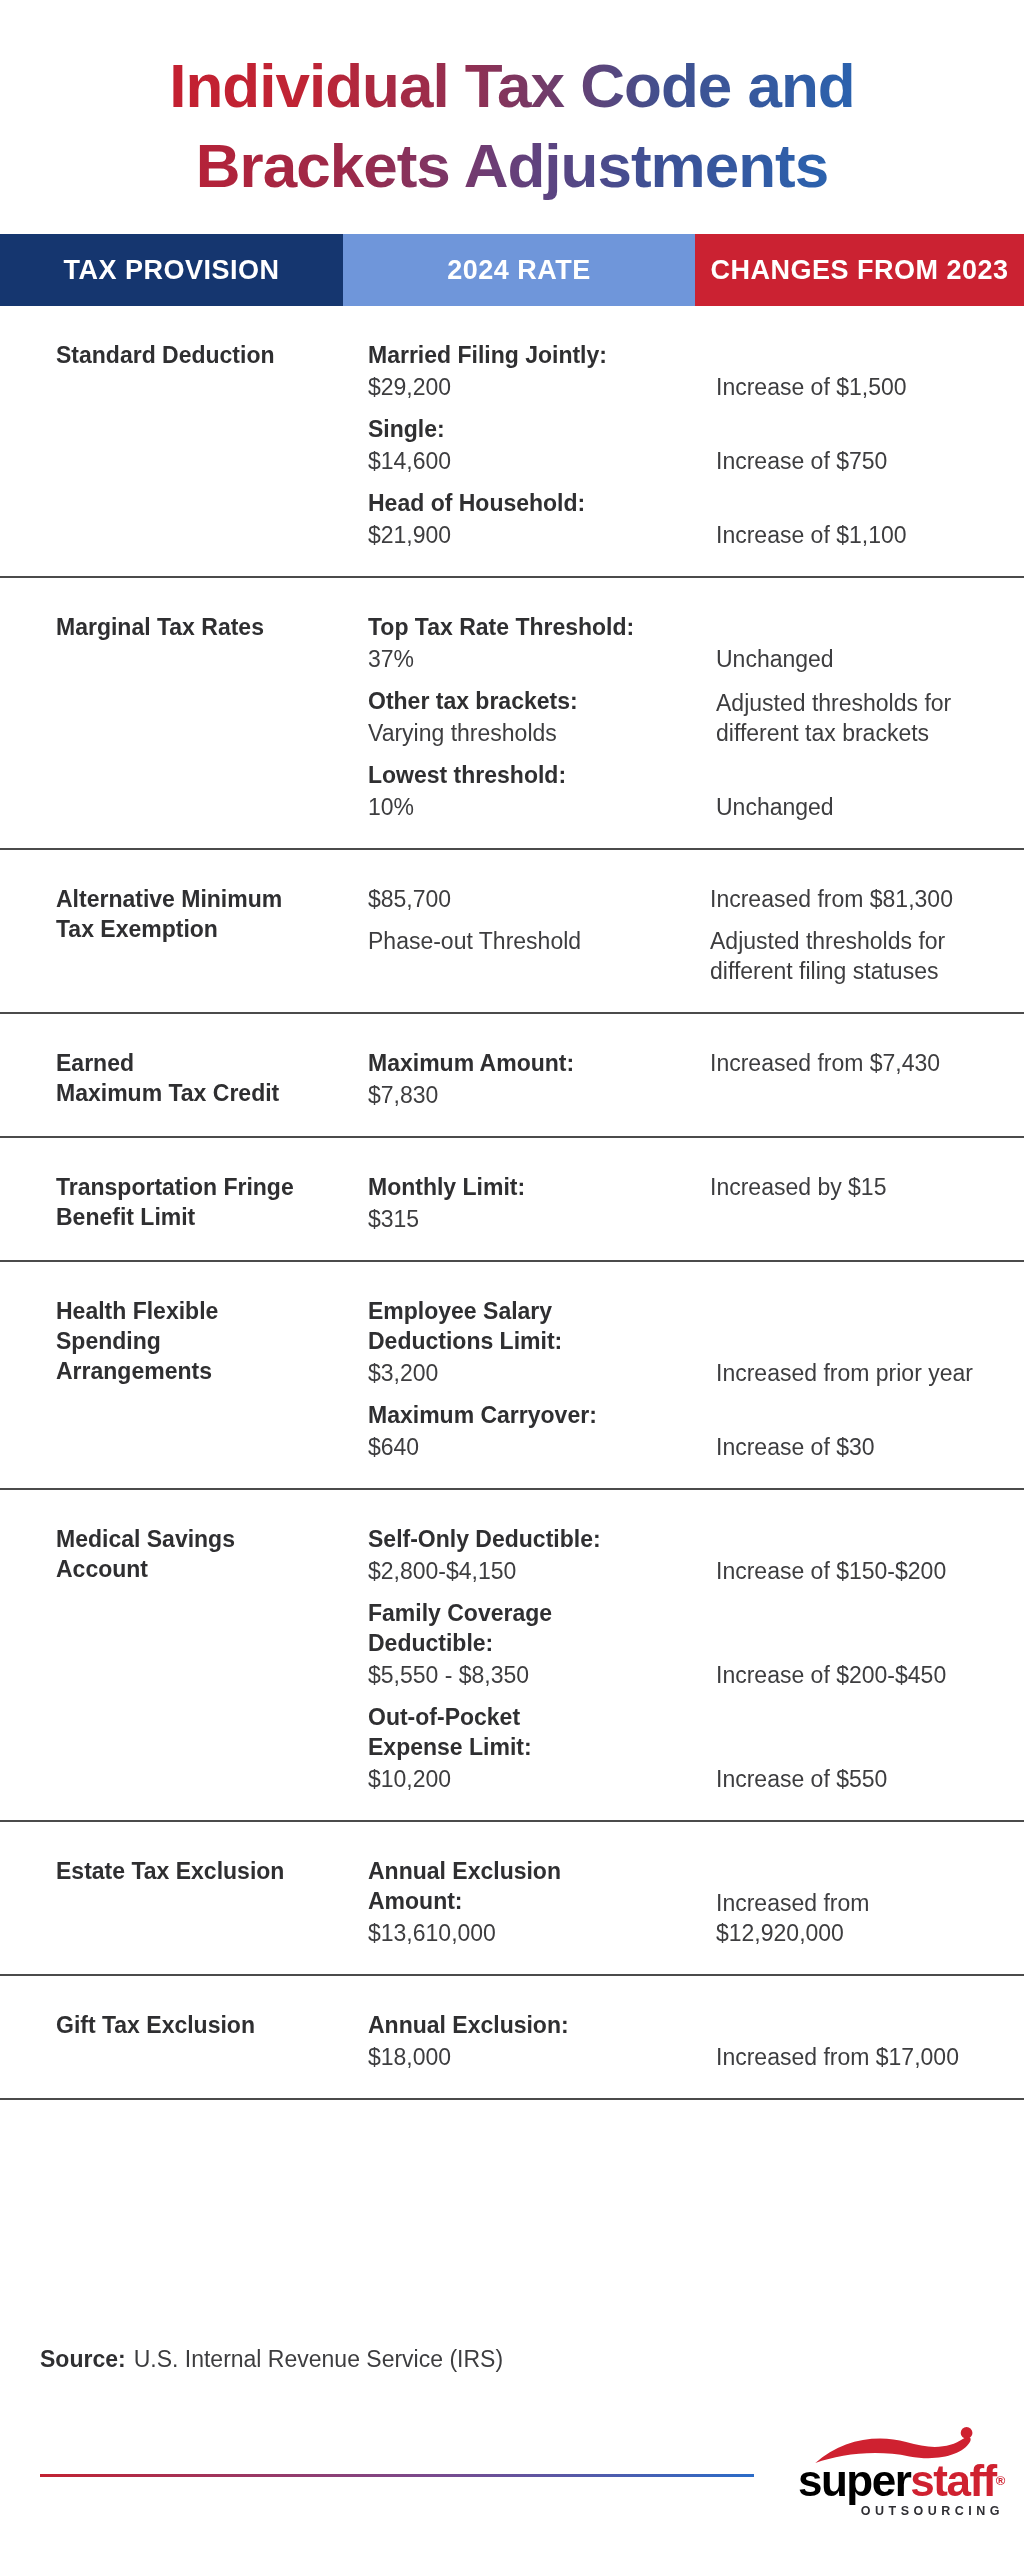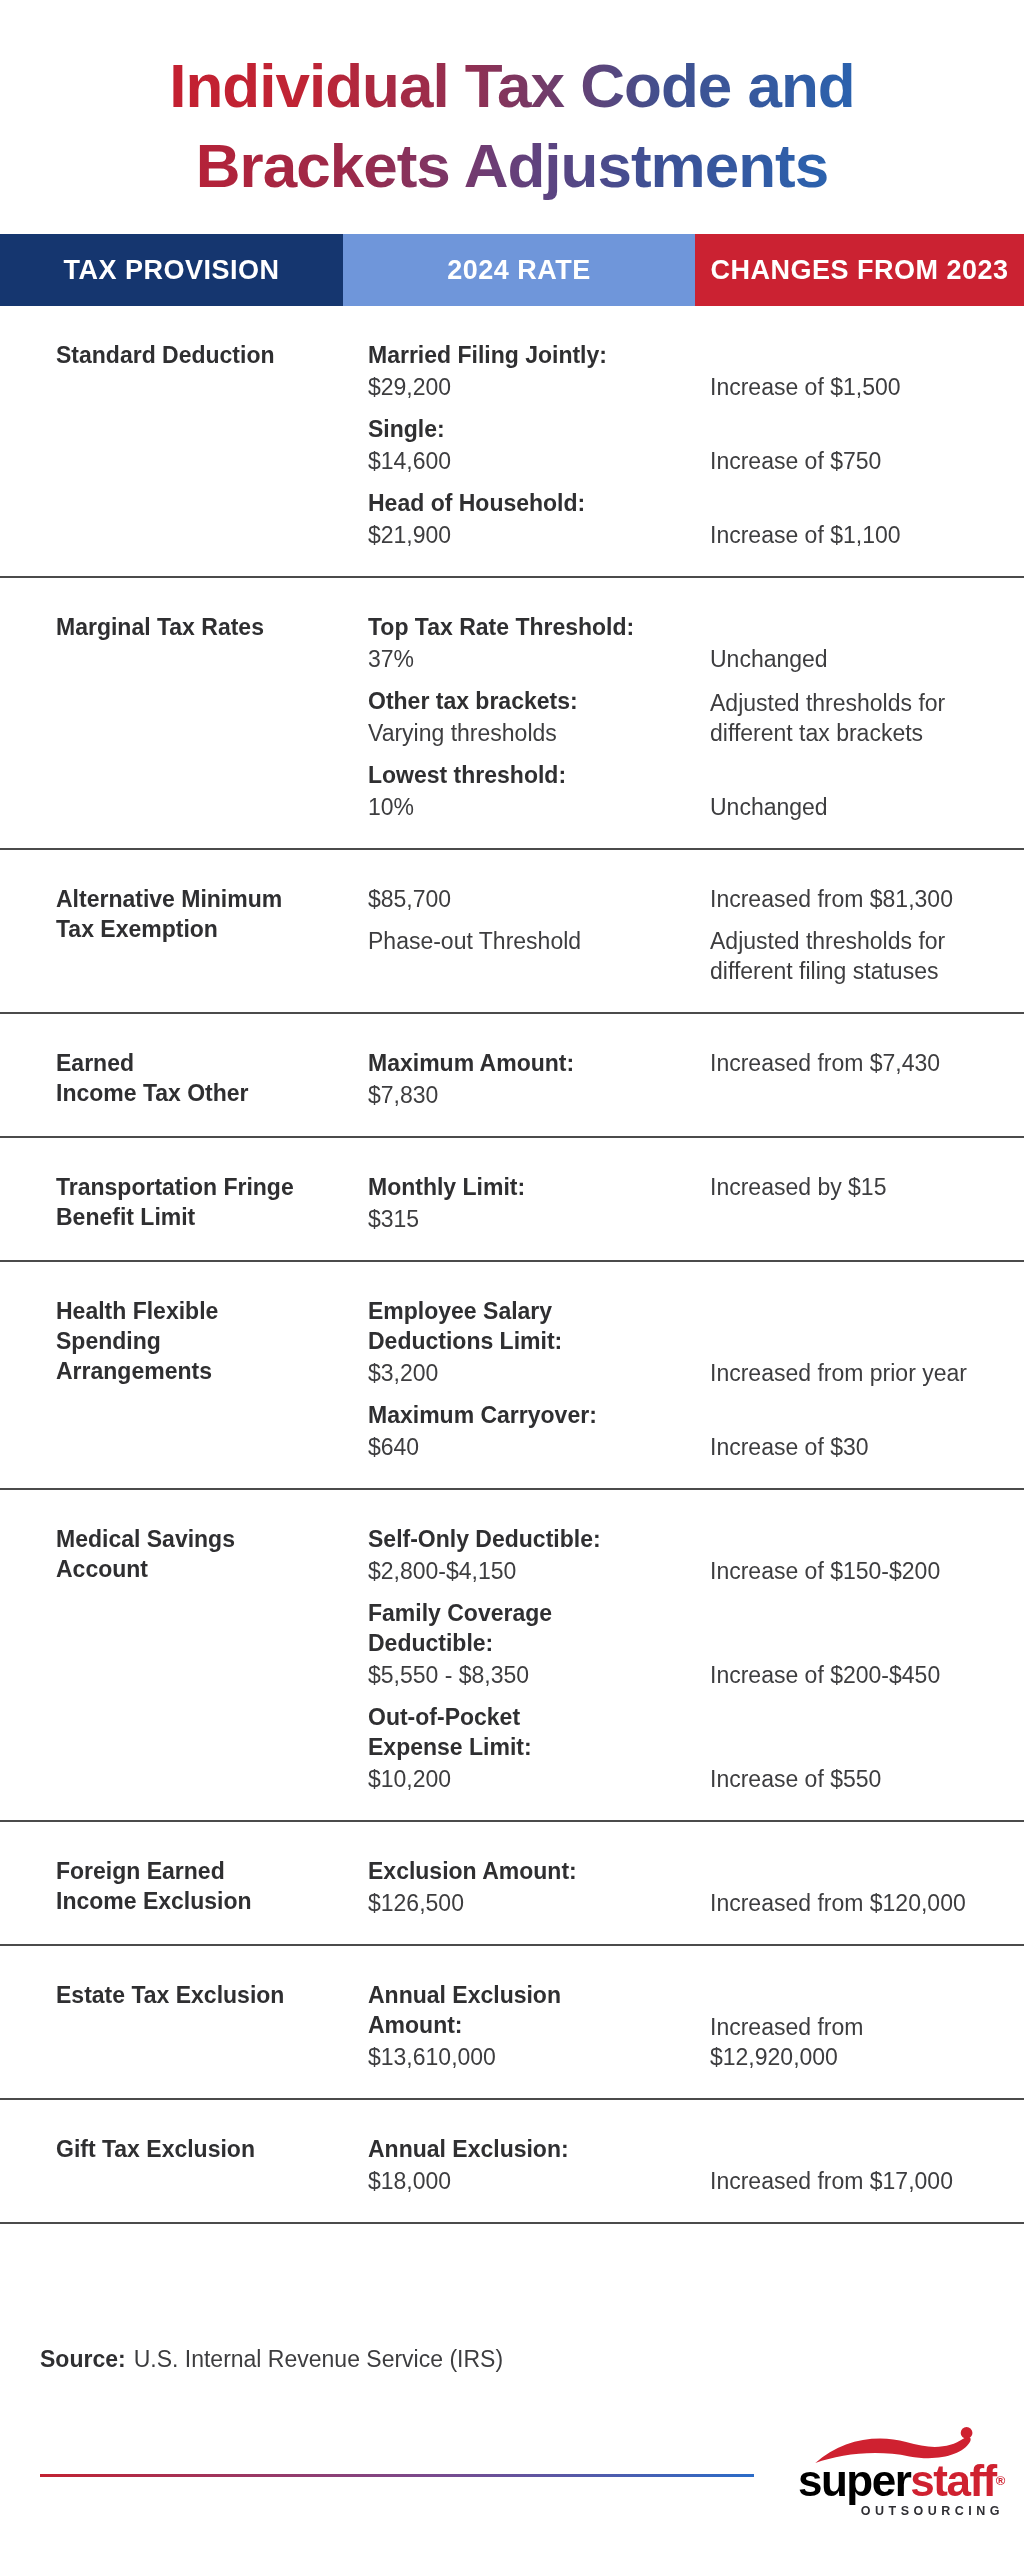--- a/index.html
+++ b/index.html
@@ -60,21 +60,21 @@
     padding-left: 56px;
     padding-right: 18px;
     font-weight: bold;
     font-size: 23px;
     line-height: 30px;
     color: #2f2f31;
     white-space: pre-line;
   }
   .col-items { flex: 1; display: flex; flex-direction: column; gap: 12px; }
   .item { display: flex; }
-  .item.align-end   { align-items: flex-end; }
+  .item.align-end   { align-items: flex-end; gap: 6px; }
   .item.align-start { align-items: flex-start; }
   .item-mid {
     width: 352px;
     padding-left: 25px;
     padding-right: 10px;
     flex-shrink: 0;
   }
   .rate-label {
     font-weight: bold; font-size: 23px; line-height: 30px;
     color: #2f2f31; white-space: pre-line; margin-bottom: 2px;
@@ -209,21 +209,21 @@
           <div class="item-mid">
             <div class="rate-value">Phase-out Threshold</div>
           </div>
           <div class="item-change">Adjusted thresholds for
 different filing statuses</div>
         </div>
       </div>
     </div>
     <div class="row">
       <div class="col-provision">Earned
-Income Tax Other</div>
+Maximum Tax Credit</div>
       <div class="col-items">
         <div class="item align-start">
           <div class="item-mid">
             <div class="rate-label">Maximum Amount:</div>
             <div class="rate-value">$7,830</div>
           </div>
           <div class="item-change">Increased from $7,430</div>
         </div>
       </div>
     </div>
@@ -281,33 +281,20 @@
           </div>
           <div class="item-change">Increase of $200-$450</div>
         </div>
         <div class="item align-end">
           <div class="item-mid">
             <div class="rate-label">Out-of-Pocket
 Expense Limit:</div>
             <div class="rate-value">$10,200</div>
           </div>
           <div class="item-change">Increase of $550</div>
-        </div>
-      </div>
-    </div>
-    <div class="row">
-      <div class="col-provision">Foreign Earned
-Income Exclusion</div>
-      <div class="col-items">
-        <div class="item align-end">
-          <div class="item-mid">
-            <div class="rate-label">Exclusion Amount:</div>
-            <div class="rate-value">$126,500</div>
-          </div>
-          <div class="item-change">Increased from $120,000</div>
         </div>
       </div>
     </div>
     <div class="row">
       <div class="col-provision">Estate Tax Exclusion</div>
       <div class="col-items">
         <div class="item align-end">
           <div class="item-mid">
             <div class="rate-label">Annual Exclusion
 Amount:</div>

